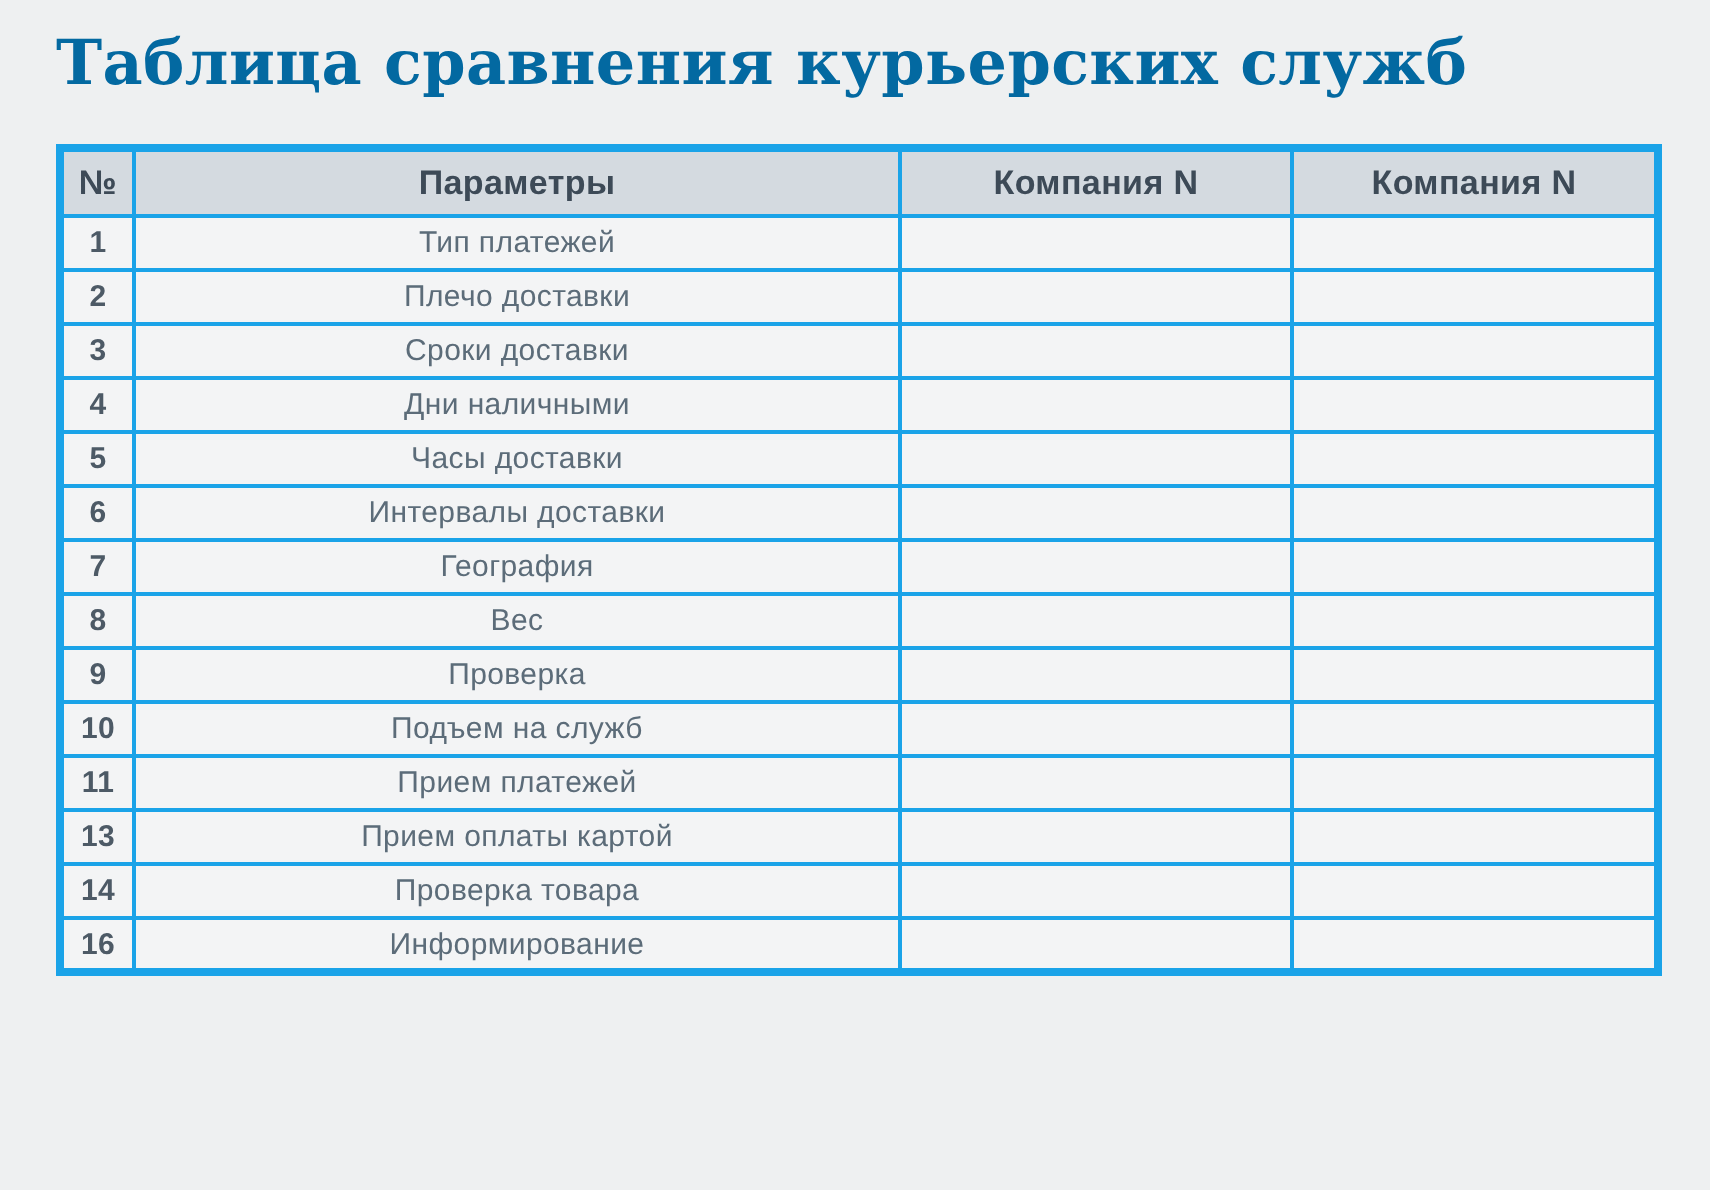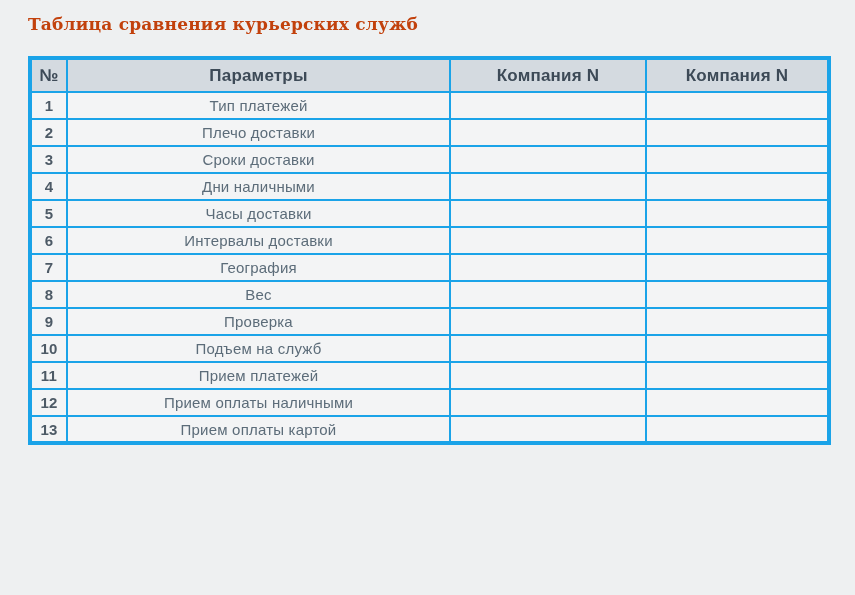--- a/index.html
+++ b/index.html
@@ -11,23 +11,23 @@
     overflow: hidden;
   }
   .page {
     width: 855px;
     height: 595px;
     padding: 12px 28px 0 28px;
   }
   .title {
     font-family: "DejaVu Serif", "Liberation Serif", serif;
     font-weight: 700;
-    font-size: 17px;
+    font-size: 31px;
     letter-spacing: 0.2px;
-    color: #c2410c;
+    color: #0369a1;
     margin-top: 2px;
   }
   table.compare {
     border-collapse: collapse;
     table-layout: fixed;
     width: 799px;
     margin-top: 22px;
     background: #f3f4f5;
     border: 4px solid #1aa3e8;
   }
@@ -153,31 +153,37 @@
     <td class="val"></td>
   </tr>
 
   <tr>
     <td class="num">11</td>
     <td class="param">Прием платежей</td>
     <td class="val"></td>
     <td class="val"></td>
   </tr>
 
-  <tr>
-    <td class="num">12</td>
-    <td class="param">Прием оплаты наличными</td>
-    <td class="val"></td>
-    <td class="val"></td>
-  </tr>
 
   <tr>
     <td class="num">13</td>
     <td class="param">Прием оплаты картой</td>
     <td class="val"></td>
     <td class="val"></td>
   </tr>
 
+  <tr>
+    <td class="num">14</td>
+    <td class="param">Проверка товара</td>
+    <td class="val"></td>
+    <td class="val"></td>
+  </tr>
 
 
+  <tr>
+    <td class="num">16</td>
+    <td class="param">Информирование</td>
+    <td class="val"></td>
+    <td class="val"></td>
+  </tr>
 </tbody>
   </table>
 </div>
 
 </body></html>

